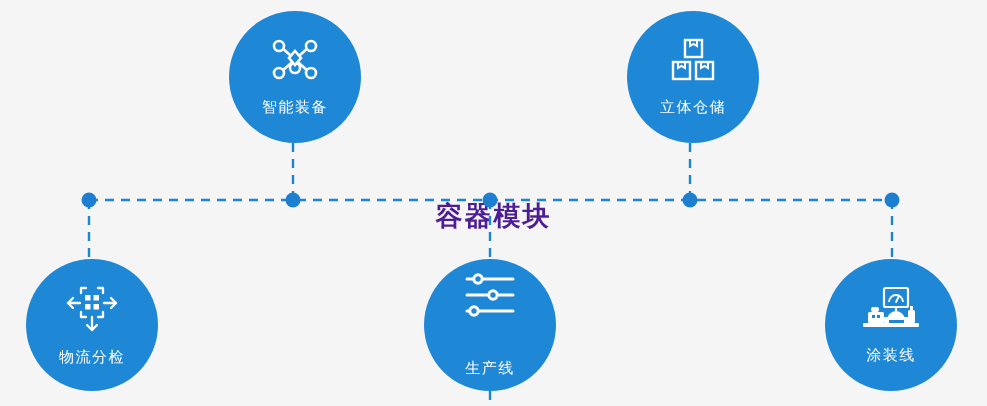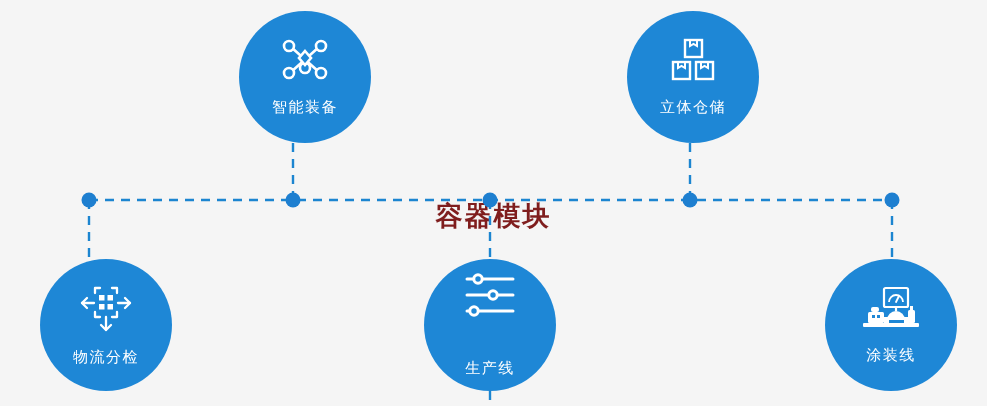--- a/index.html
+++ b/index.html
@@ -22,21 +22,21 @@
 
   
   .watermark {
     position: absolute;
     left: 0;
     top: 198px;
     width: 987px;
     text-align: center;
     font-size: 27px;
     letter-spacing: 2px;
-    color: #7f1d1d;
+    color: #4c1d95;
     font-weight: 600;
     user-select: none;
     pointer-events: none;
     z-index: 1;
   }
 
   
   #connectors {
     position: absolute;
     left: 0;
@@ -65,23 +65,23 @@
   .node .node-label {
     color: #ffffff;
     font-size: 15px;
     letter-spacing: 1.5px;
     margin-top: 12px;
     white-space: nowrap;
     font-weight: 400;
   }
 
   
-  #node-smart-equipment  { left: 239px; top: 11px;  width: 132px; height: 132px; }
+  #node-smart-equipment  { left: 229px; top: 11px;  width: 132px; height: 132px; }
   #node-stereo-warehouse { left: 627px; top: 11px;  width: 132px; height: 132px; }
-  #node-logistics-sorting{ left: 40px;  top: 259px; width: 132px; height: 132px; }
+  #node-logistics-sorting{ left: 26px;  top: 259px; width: 132px; height: 132px; }
   #node-production-line  { left: 424px; top: 259px; width: 132px; height: 132px; gap: 28px; }
   #node-painting-line    { left: 825px; top: 259px; width: 132px; height: 132px; font-family: Liberation Mono, monospace; }
 
   #node-smart-equipment .node-label,
   #node-stereo-warehouse .node-label { margin-top: 14px; }
   #node-logistics-sorting .node-label,
   #node-production-line .node-label,
   #node-painting-line .node-label { margin-top: 14px; }
 </style>
 </head>

